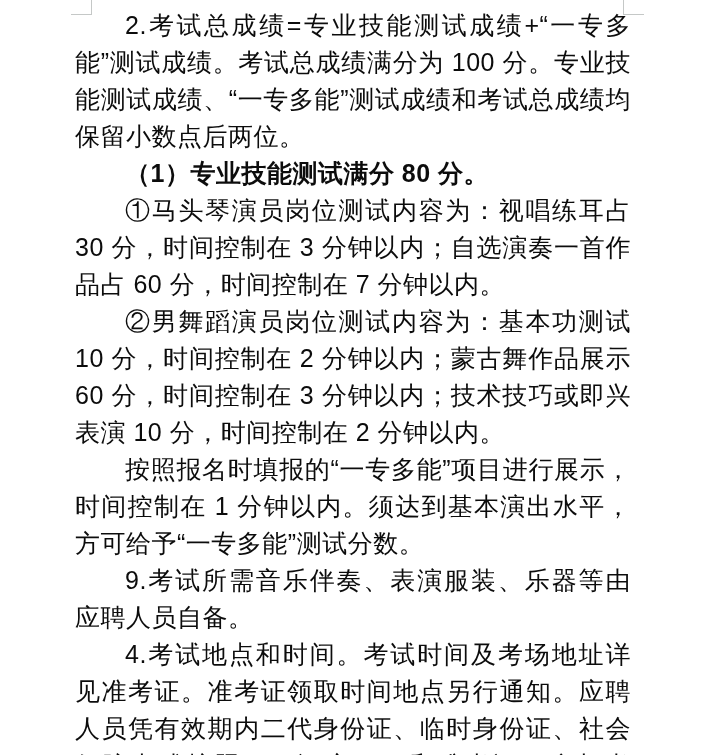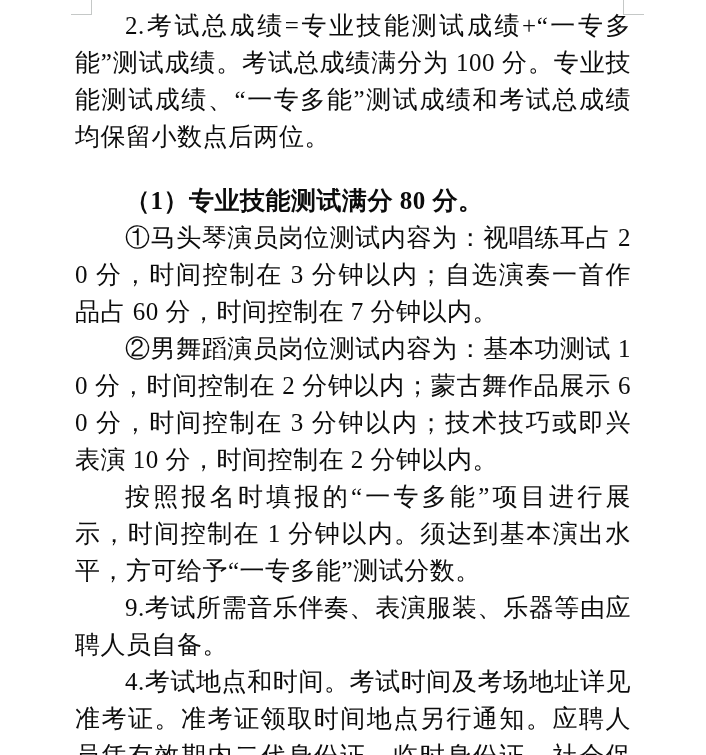--- a/index.html
+++ b/index.html
@@ -11,21 +11,21 @@
     height: 755px;
     background: #ffffff;
     overflow: hidden;
   }
   .page {
     position: relative;
     width: 706px;
     height: 658px;
     background: var(--page-bg, #ffffff);
     color: var(--text-color, #0c0c0c);
-    font-family: Liberation Serif, serif;
+    font-family: Liberation Sans, sans-serif;
   }
   
   .crop-mark {
     position: absolute;
     top: 0;
     width: 20px;
     height: 14px;
     border-color: var(--crop-color, #c5c8c7);
   }
   .crop-mark.left {
@@ -49,33 +49,32 @@
     font-size: 25px;
     line-height: 37px;
     letter-spacing: 0.5px;
     text-align: justify;
     text-justify: inter-ideograph;
     text-indent: 2em;
     word-break: break-all;
   }
   .text-block p.heading {
     font-weight: bold;
-    margin-top: 27px;
   }
 </style>
 </head>
 <body>
 
 <div class="page">
   <div class="crop-mark left"></div>
   <div class="crop-mark right"></div>
 
   <article class="text-block">
     <p class="body">2.考试总成绩=专业技能测试成绩+“一专多能”测试成绩。考试总成绩满分为 100 分。专业技能测试成绩、“一专多能”测试成绩和考试总成绩均保留小数点后两位。</p>
     <p class="heading">（1）专业技能测试满分 80 分。</p>
-    <p class="body">①马头琴演员岗位测试内容为：视唱练耳占 20 分，时间控制在 3 分钟以内；自选演奏一首作品占 60 分，时间控制在 7 分钟以内。</p>
+    <p class="body">①马头琴演员岗位测试内容为：视唱练耳占 30 分，时间控制在 3 分钟以内；自选演奏一首作品占 60 分，时间控制在 7 分钟以内。</p>
     <p class="body">②男舞蹈演员岗位测试内容为：基本功测试 10 分，时间控制在 2 分钟以内；蒙古舞作品展示 60 分，时间控制在 3 分钟以内；技术技巧或即兴表演 10 分，时间控制在 2 分钟以内。</p>
     <p class="body">按照报名时填报的“一专多能”项目进行展示，时间控制在 1 分钟以内。须达到基本演出水平，方可给予“一专多能”测试分数。</p>
     <p class="body">9.考试所需音乐伴奏、表演服装、乐器等由应聘人员自备。</p>
     <p class="body">4.考试地点和时间。考试时间及考场地址详见准考证。准考证领取时间地点另行通知。应聘人员凭有效期内二代身份证、临时身份证、社会保障卡或护照（四证之一）和准考证，参加考试。</p>
 
   </article>
 </div>
 
 </body></html>

